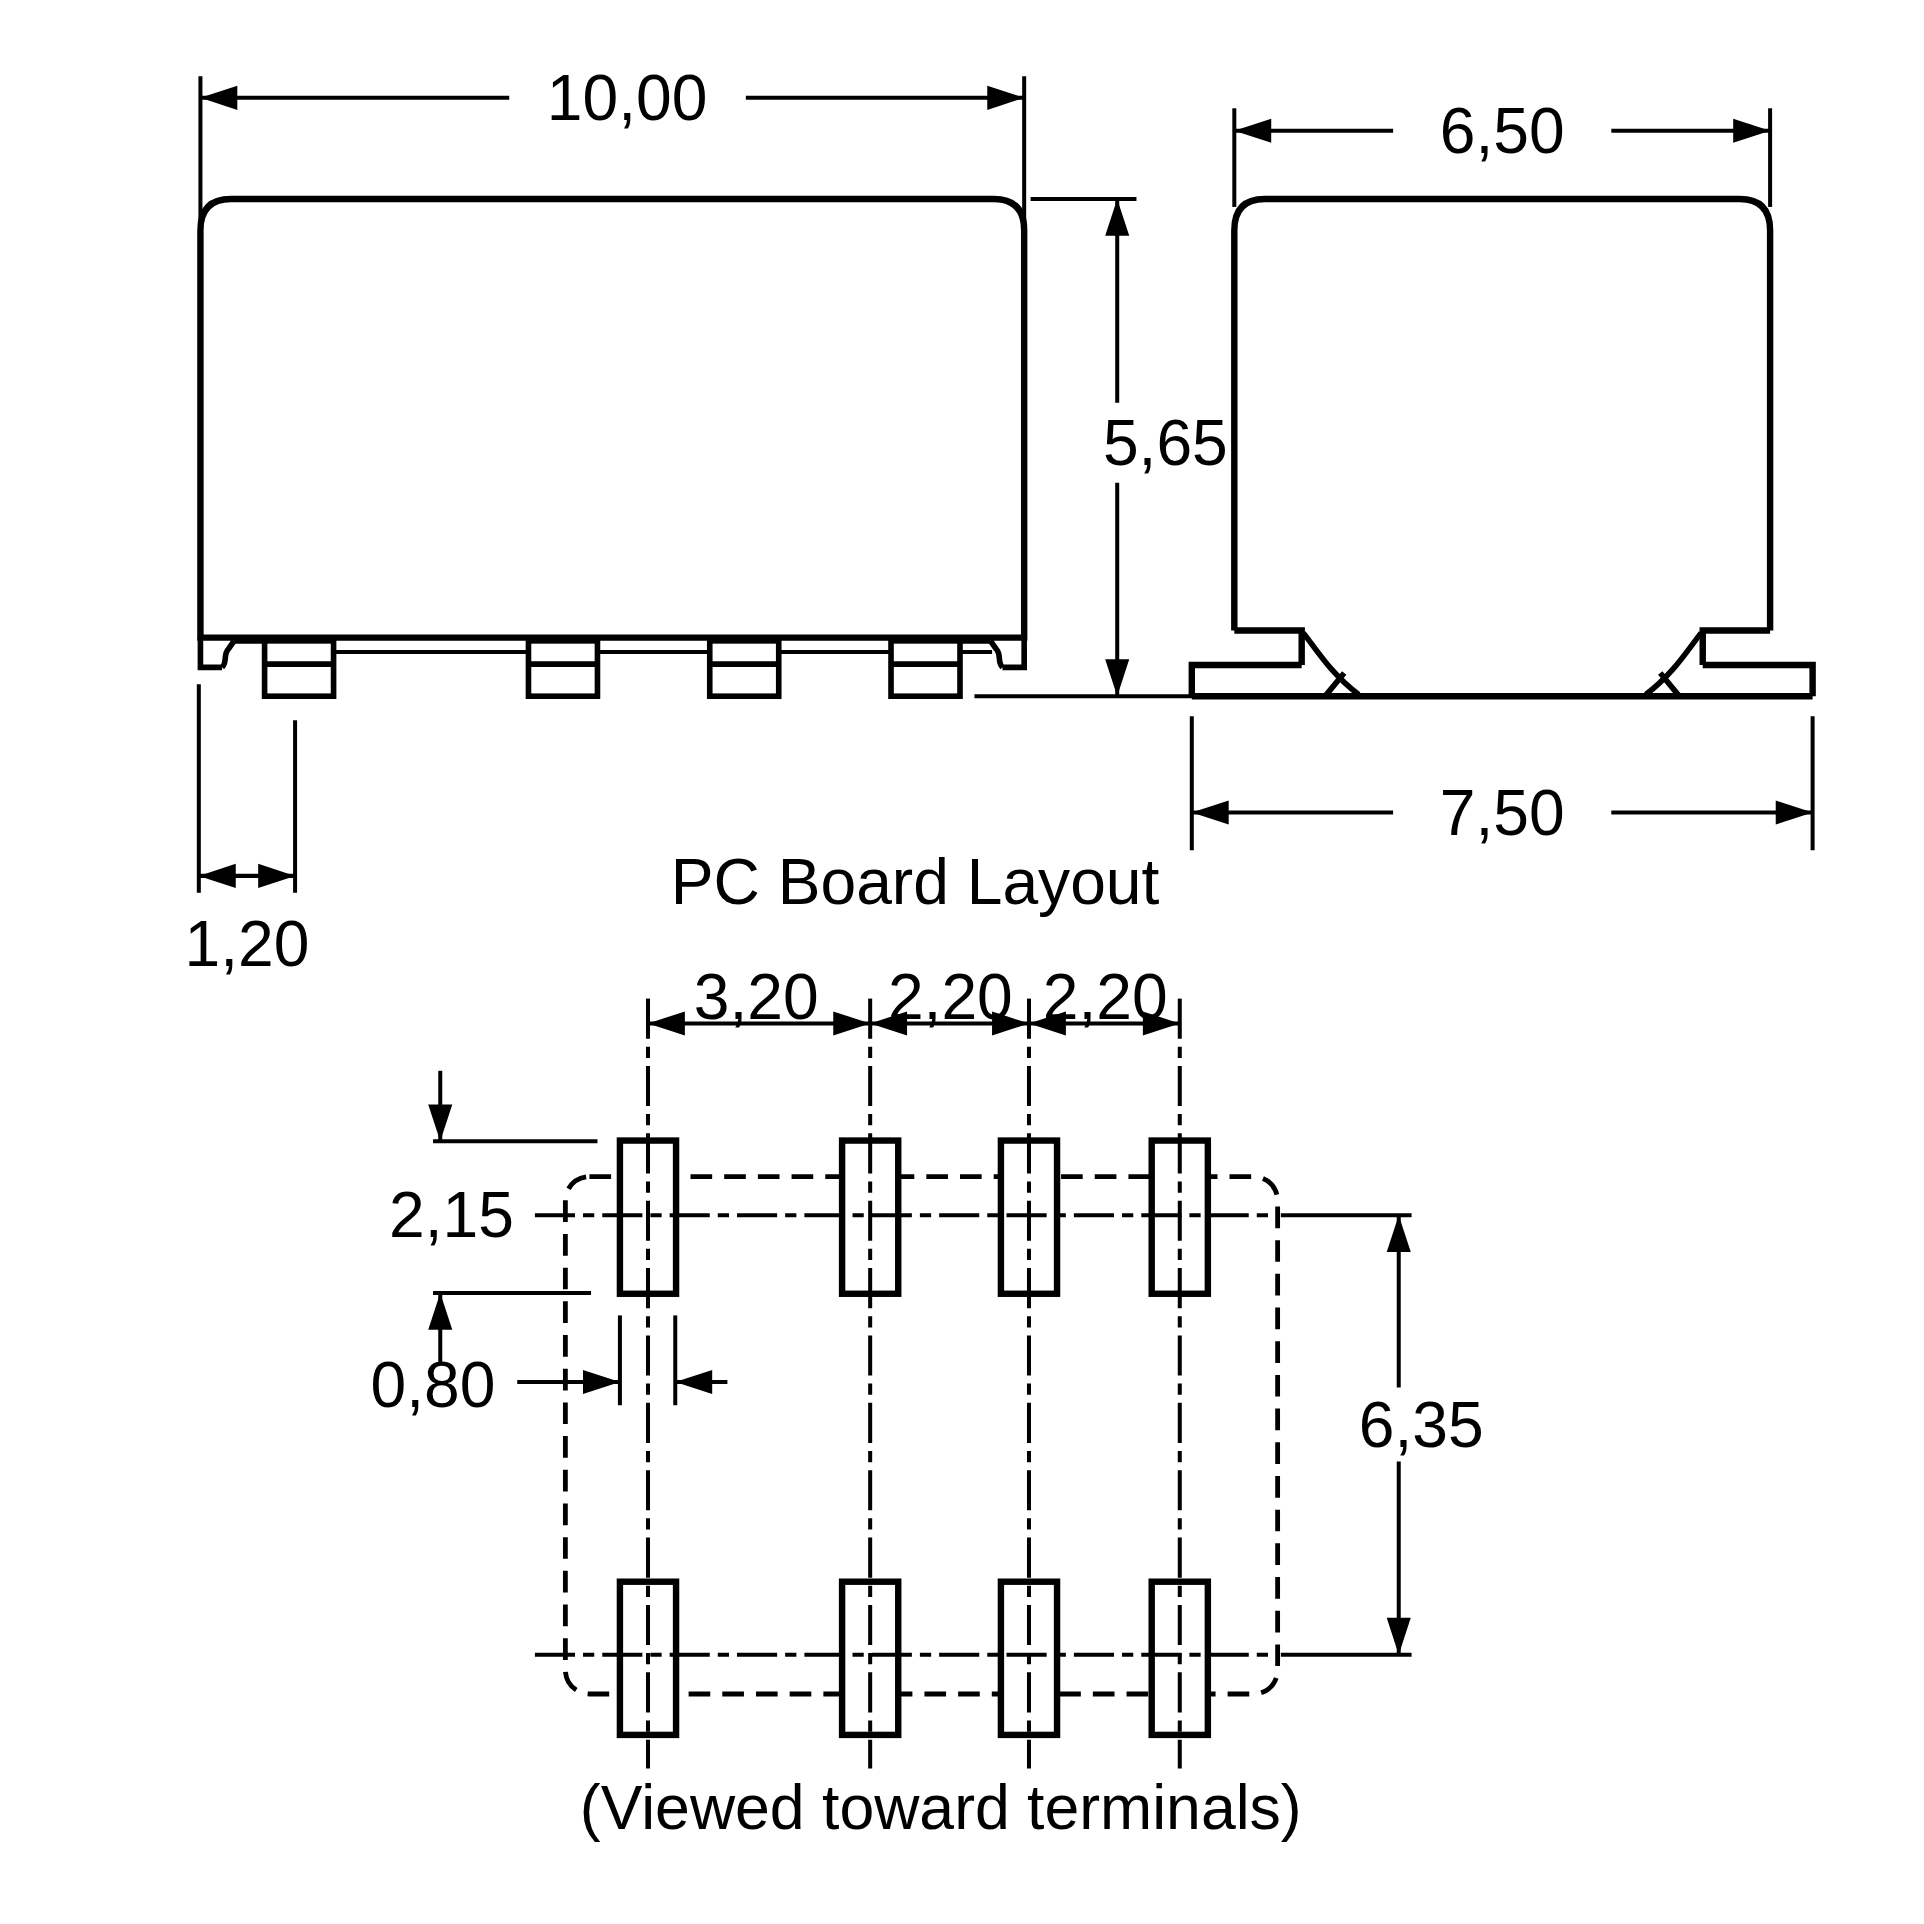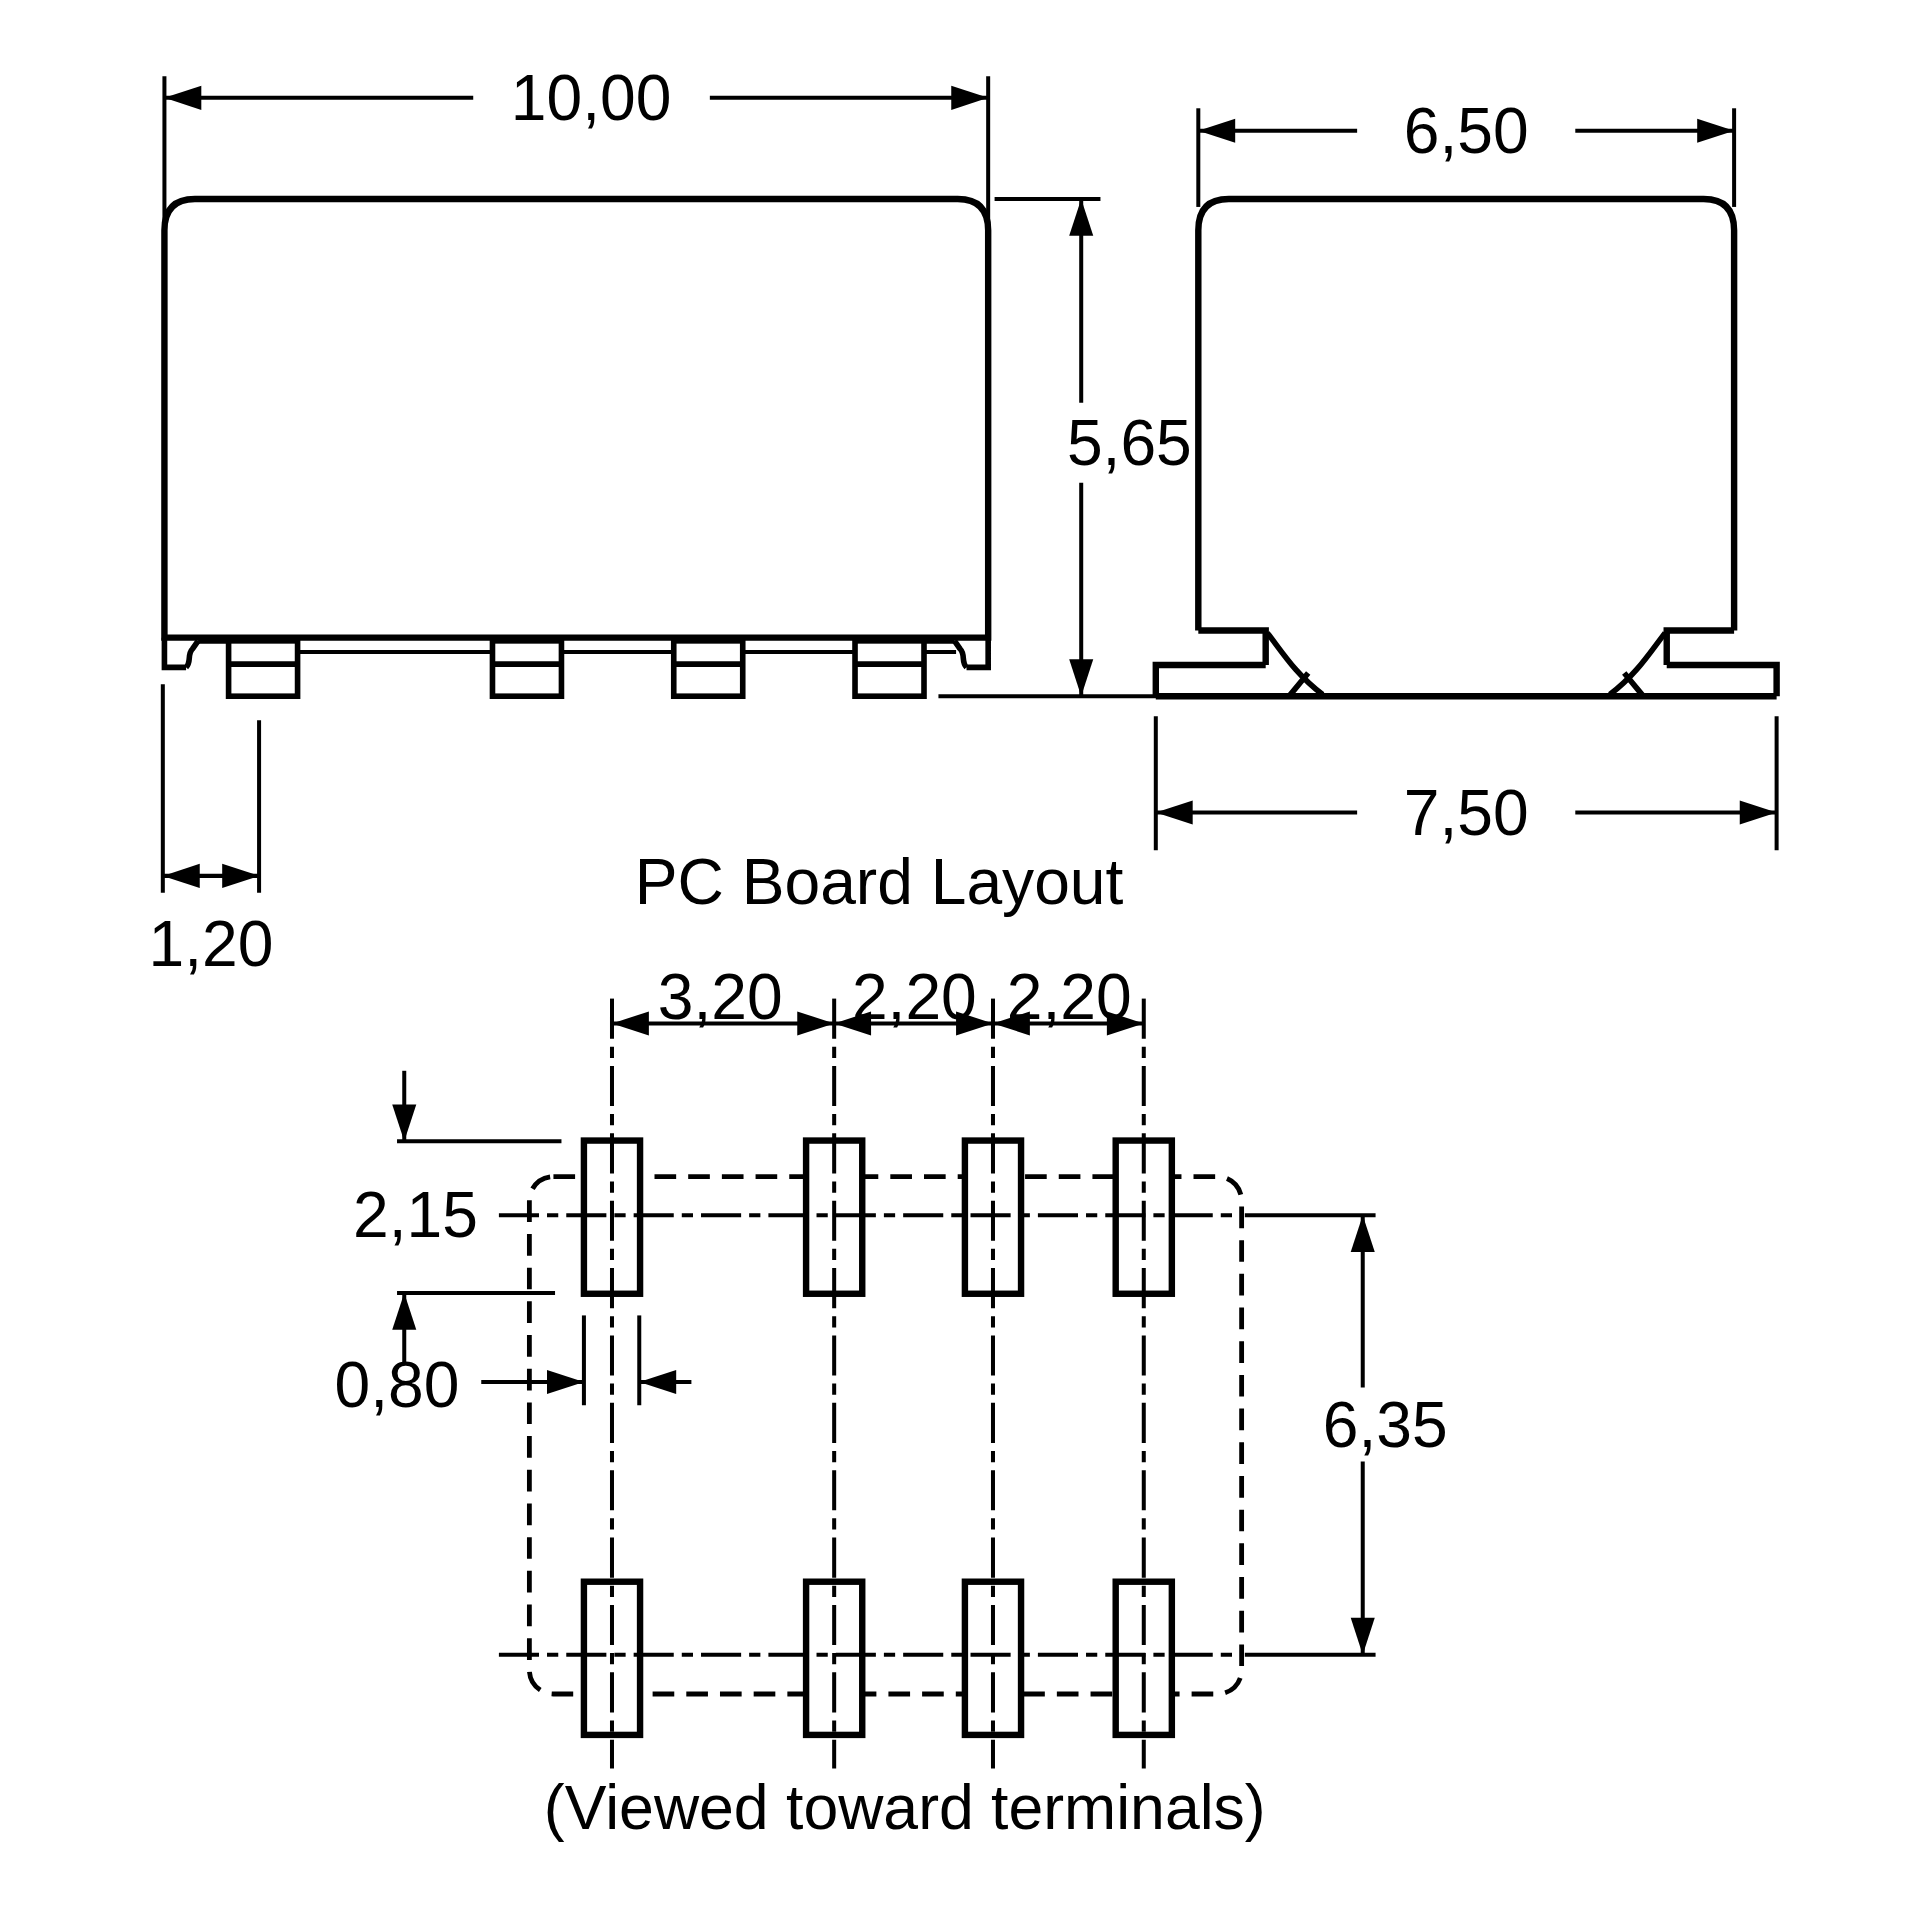--- a/index.html
+++ b/index.html
@@ -6,20 +6,21 @@
     margin: 0;
     padding: 0;
     background: #ffffff;
     width: 1925px;
     height: 1925px;
   }
   .drawing-wrap {
     width: 1848px;
     height: 1925px;
     background: #ffffff;
+    padding-left: 36px;
   }
   svg {
     display: block;
   }
   text {
     font-family: "Liberation Sans", "DejaVu Sans", sans-serif;
     fill: #000000;
     font-size: 80px;
   }
   text.caption-text { font-size: 78px; }

